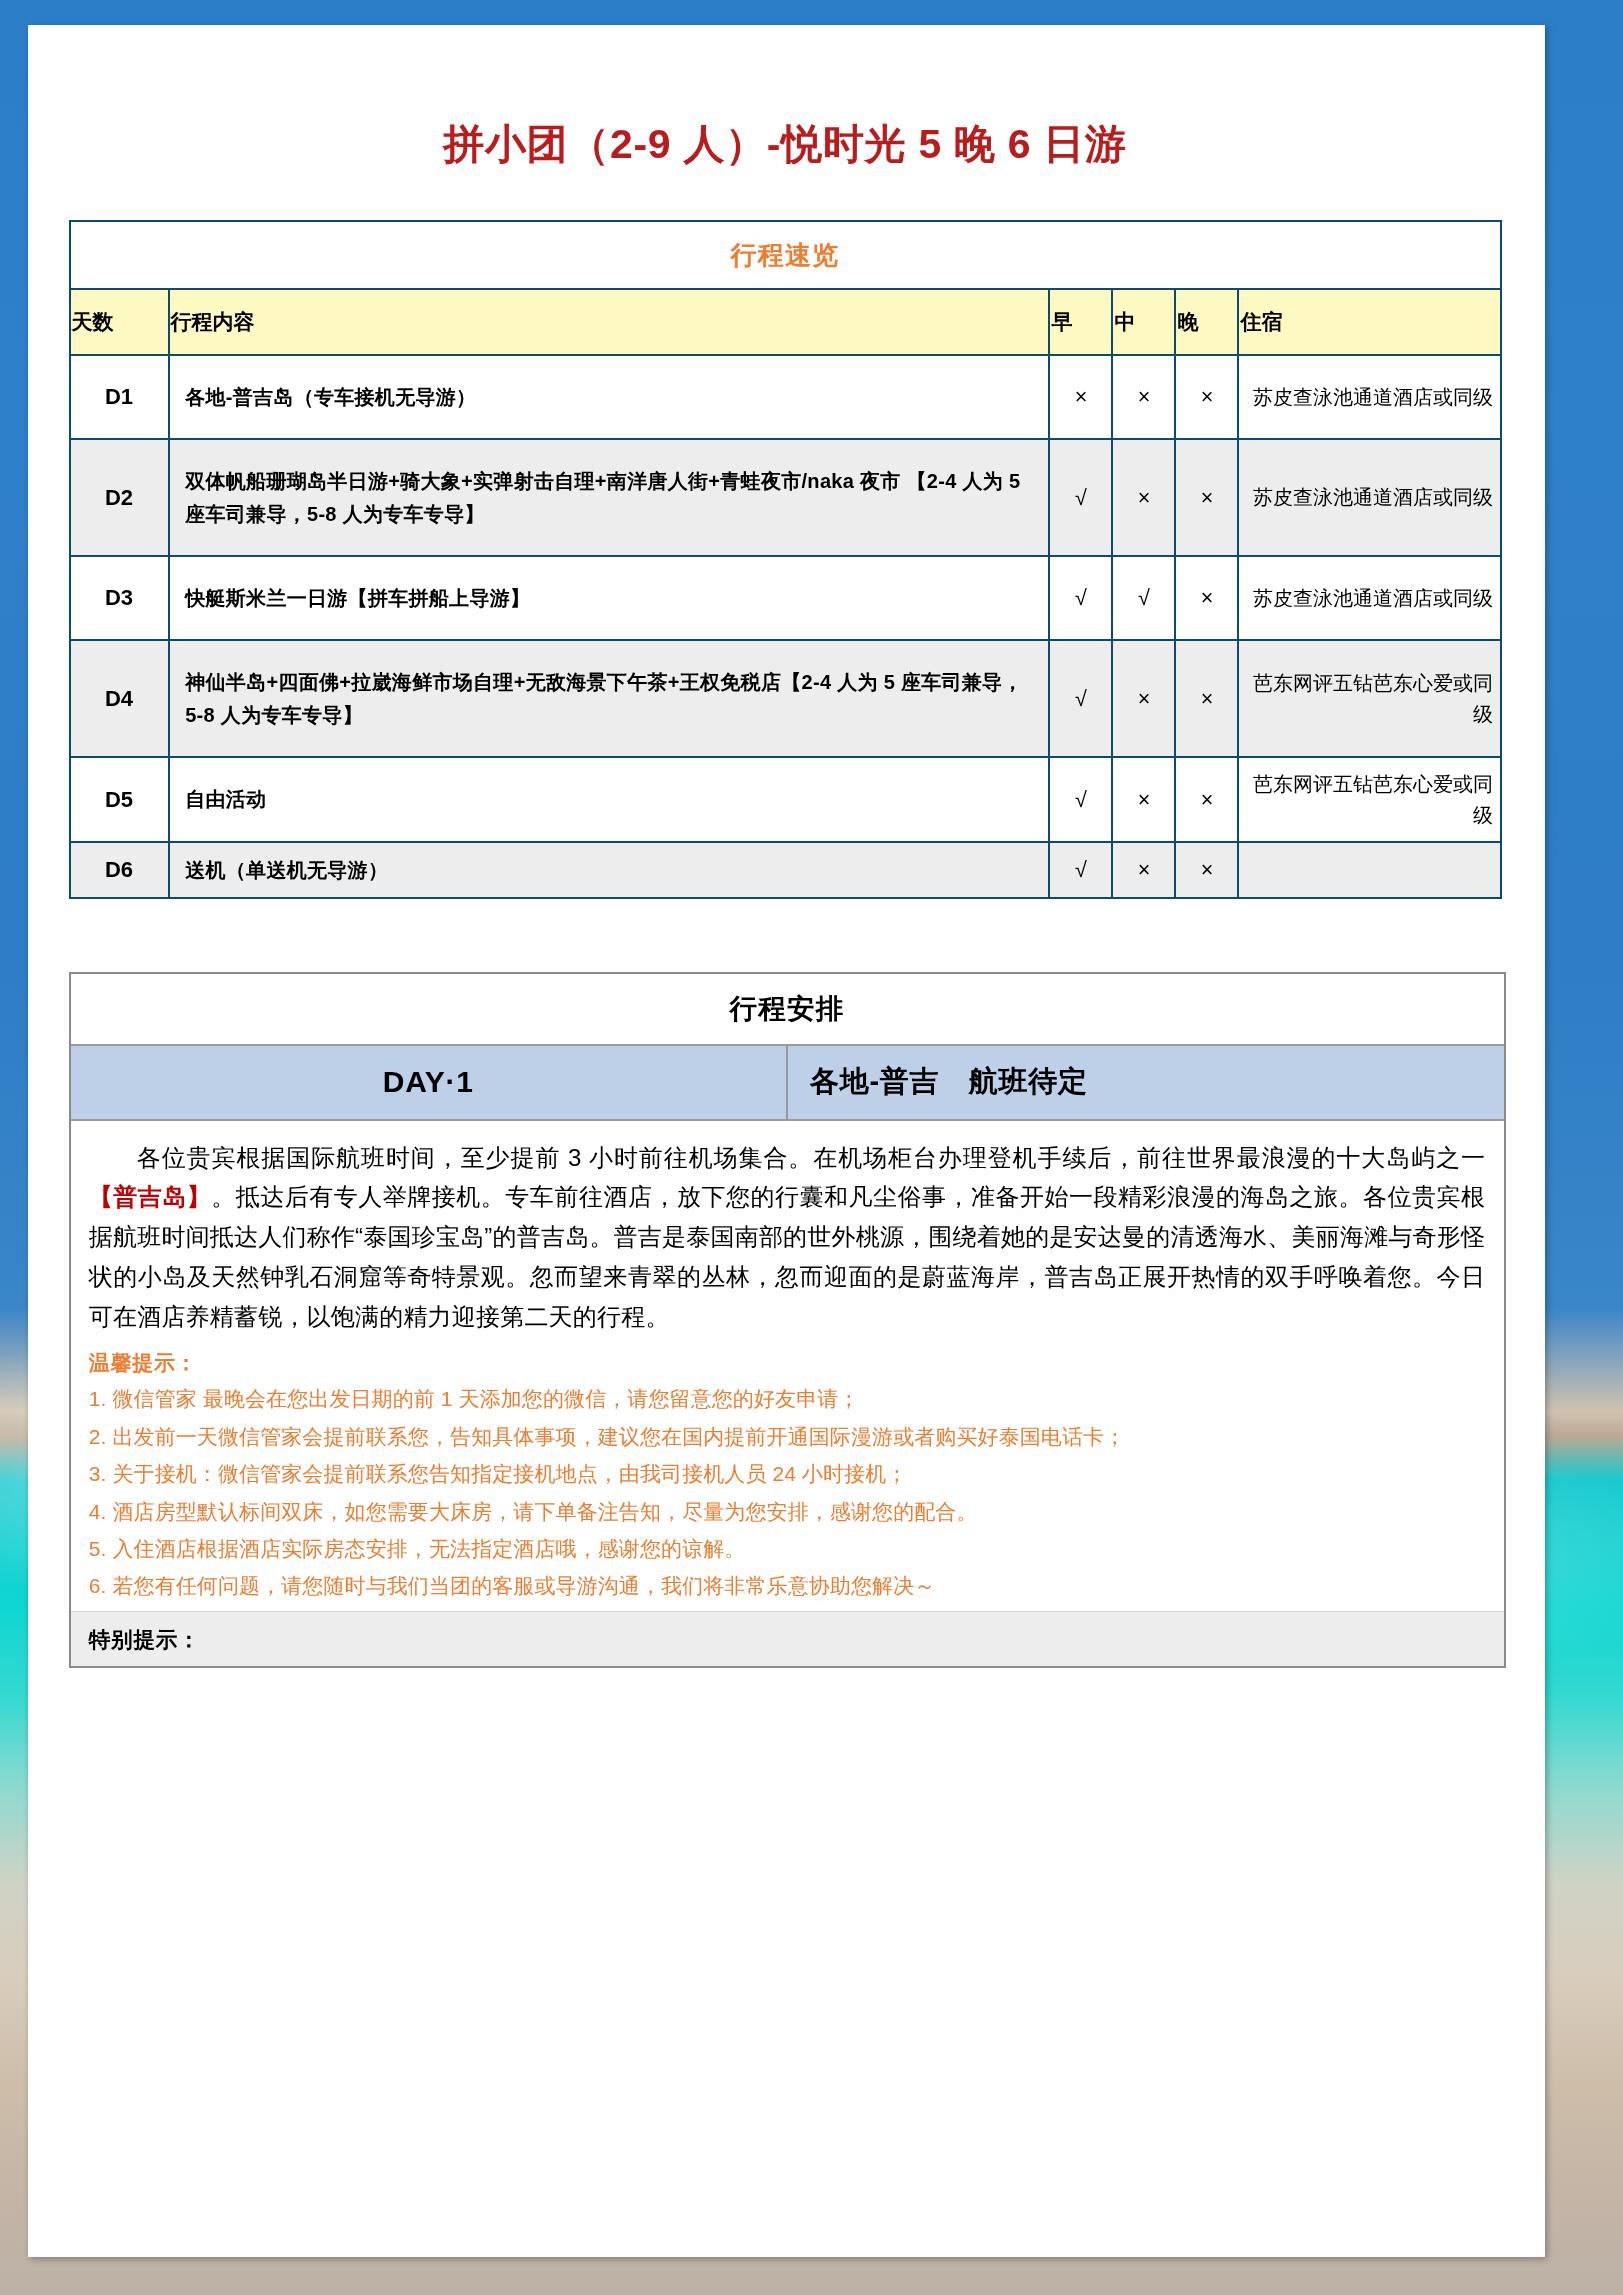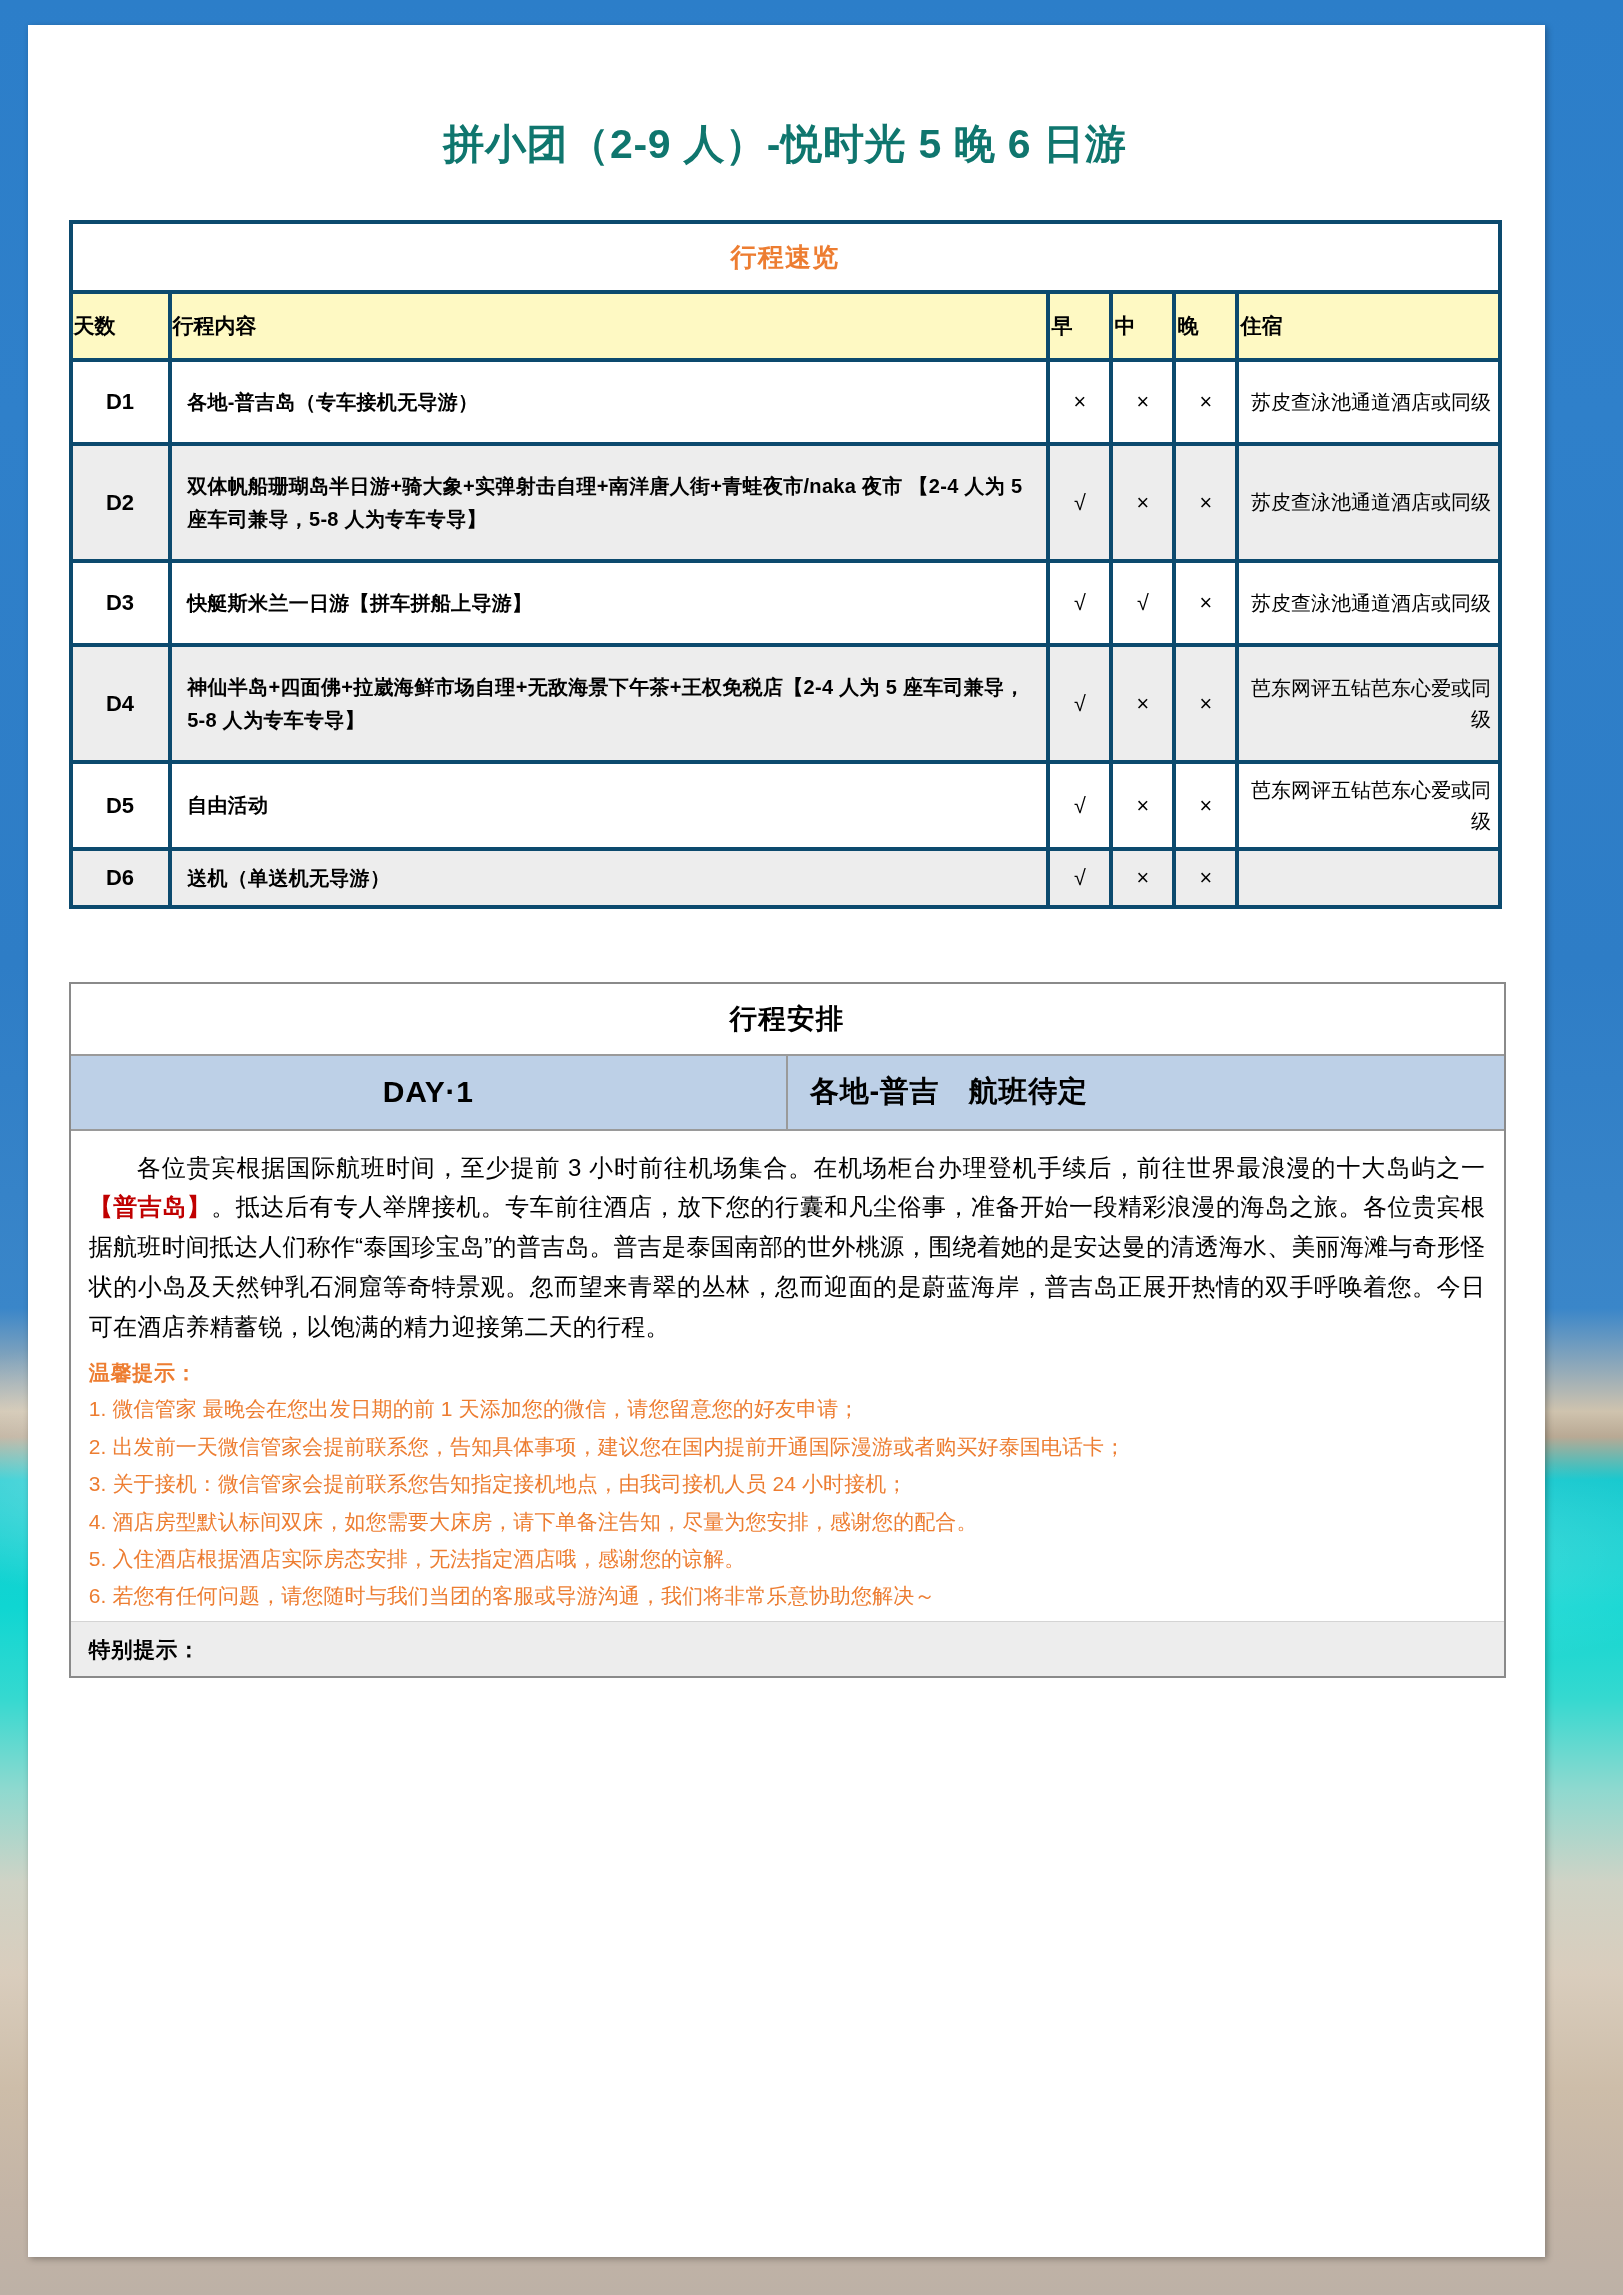--- a/index.html
+++ b/index.html
@@ -61,40 +61,40 @@
     left: 41px;
     top: 43px;
     width: 1433px;
   }
 
   
   .doc-title {
     text-align: center;
     font-size: 41px;
     font-weight: bold;
-    color: #0f766e;
+    color: #b91c1c;
     letter-spacing: 0.7px;
     margin-top: 52px;
     margin-bottom: 0;
     line-height: 1.2;
   }
 
   
   .ov-wrap {
     margin-top: 51px;
     width: 1433px;
   }
   table.ov {
     border-collapse: collapse;
     width: 100%;
     table-layout: fixed;
     border: 2px solid #bfbfbf;
   }
   table.ov td, table.ov th {
-    border: 4px solid #0c4a6e;
+    border: 2px solid #0c4a6e;
     vertical-align: middle;
   }
   .ov-banner {
     text-align: center;
     color: #ed7d31;
     font-size: 26px;
     font-weight: bold;
     height: 64px;
     background: #ffffff;
     letter-spacing: 1.3px;

